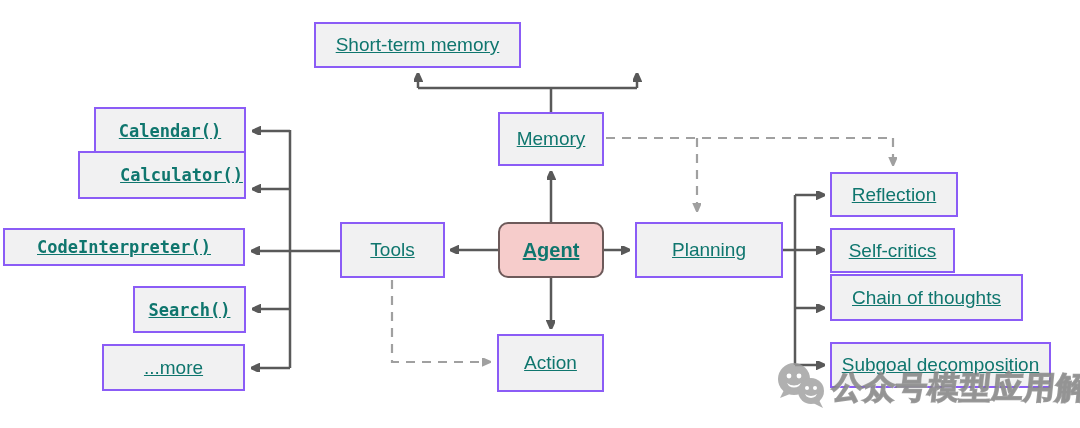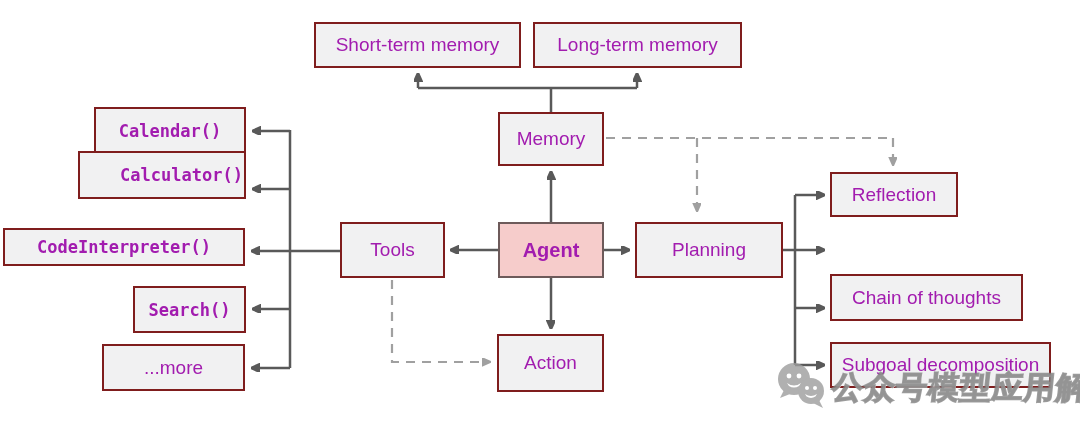--- a/index.html
+++ b/index.html
@@ -7,26 +7,27 @@
     position:relative;
     width:1080px;height:428px;
     background:#ffffff;
     overflow:hidden;
     font-family:"Liberation Sans", sans-serif;
   }
   .wires{position:absolute;left:0;top:0;width:1080px;height:428px;z-index:0;}
   .node{
     position:absolute;z-index:1;
     background:#f1f1f2;
-    border:2px solid #7f1d1d;
+    border:2px solid #8b5cf6;
     box-sizing:border-box;
     display:flex;align-items:center;justify-content:center;
-    color:#a21caf;
+    color:#0f766e;
     font-size:19px;
     white-space:nowrap;
+    text-decoration:underline;
   }
   .node.mono{
     font-family:"DejaVu Sans Mono", monospace;
     font-weight:bold;
     font-size:17px;
   }
   .node.agent{
     background:#f6cccb;
     border-color:#6d5a5a;
     font-weight:bold;
@@ -35,21 +36,21 @@
   
   .n-short   {left:314px;top:22px; width:207px;height:46px;}
   .n-long    {left:533px;top:22px; width:209px;height:46px;}
   .n-memory  {left:498px;top:112px;width:106px;height:54px;}
   .n-calendar{left:94px; top:107px;width:152px;height:48px;}
   .n-calc    {left:78px; top:151px;width:168px;height:48px;padding-left:39px;}
   .n-codeint {left:3px;  top:228px;width:242px;height:38px;}
   .n-search  {left:133px;top:286px;width:113px;height:47px;}
   .n-more    {left:102px;top:344px;width:143px;height:47px;}
   .n-tools   {left:340px;top:222px;width:105px;height:56px;}
-  .n-agent   {left:498px;top:222px;width:106px;height:56px;}
+  .n-agent   {left:498px;top:222px;width:106px;height:56px;border-radius:10px;}
   .n-planning{left:635px;top:222px;width:148px;height:56px;}
   .n-action  {left:497px;top:334px;width:107px;height:58px;}
   .n-reflect {left:830px;top:172px;width:128px;height:45px;}
   .n-selfcrit{left:830px;top:228px;width:125px;height:45px;}
   .n-chain   {left:830px;top:274px;width:193px;height:47px;}
   .n-subgoal {left:830px;top:342px;width:221px;height:46px;}
 
   .watermark{
     position:absolute;left:770px;top:352px;width:300px;height:72px;
     z-index:2;display:flex;align-items:center;
@@ -107,35 +108,35 @@
 
     <g stroke="#a0a0a0" stroke-width="2.2" fill="none" stroke-dasharray="9 7">
       <path d="M606,138 L893,138"></path>
       <path d="M697,138 L697,211" marker-end="url(#ahd)"></path>
       <path d="M893,138 L893,165" marker-end="url(#ahd)"></path>
       <path d="M392,280 L392,362 L490,362" marker-end="url(#ahd)"></path>
     </g>
   </svg>
 
   <div class="node n-short">Short-term memory</div>
-  <div class="node n-long">Long-term memory</div>
   <div class="node n-memory">Memory</div>
 
   <div class="node mono n-calendar">Calendar()</div>
   <div class="node mono n-calc">Calculator()</div>
   <div class="node mono n-codeint">CodeInterpreter()</div>
   <div class="node mono n-search">Search()</div>
   <div class="node n-more">...more</div>
 
   <div class="node n-tools">Tools</div>
   <div class="node agent n-agent">Agent</div>
   <div class="node n-planning">Planning</div>
   <div class="node n-action">Action</div>
 
   <div class="node n-reflect">Reflection</div>
+  <div class="node n-selfcrit">Self-critics</div>
   <div class="node n-chain">Chain of thoughts</div>
   <div class="node n-subgoal">Subgoal decomposition</div>
 
   <div class="watermark">
     <svg width="62" height="62" viewBox="0 0 62 62" style="opacity:.8;flex:0 0 auto;">
       <g fill="#9d9d9d">
         <circle cx="24" cy="22" r="16"></circle>
         <path d="M14,33 L10,41 L20,37 Z"></path>
         <circle cx="41" cy="34" r="13"></circle>
         <path d="M49,43 L53,51 L43,46 Z"></path>

